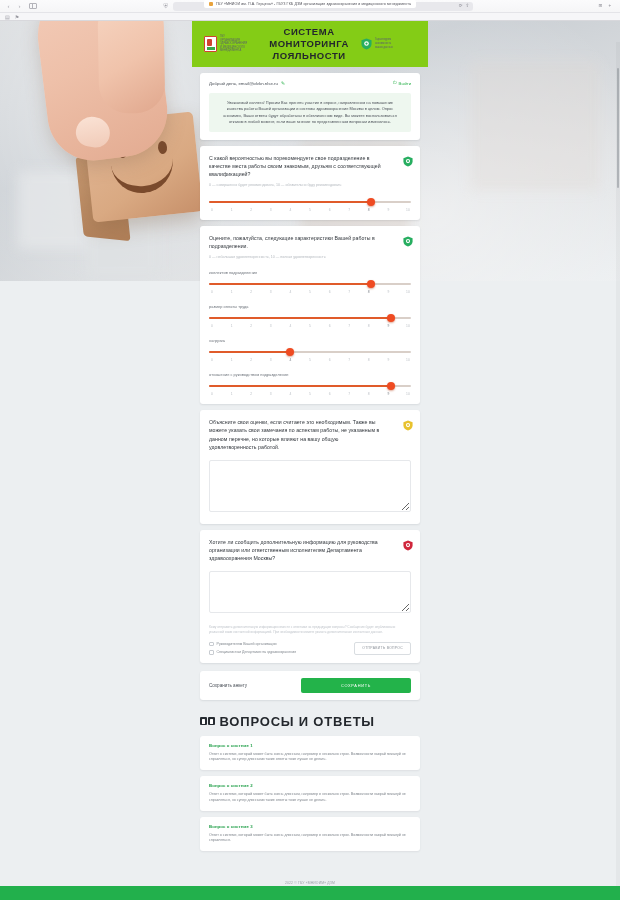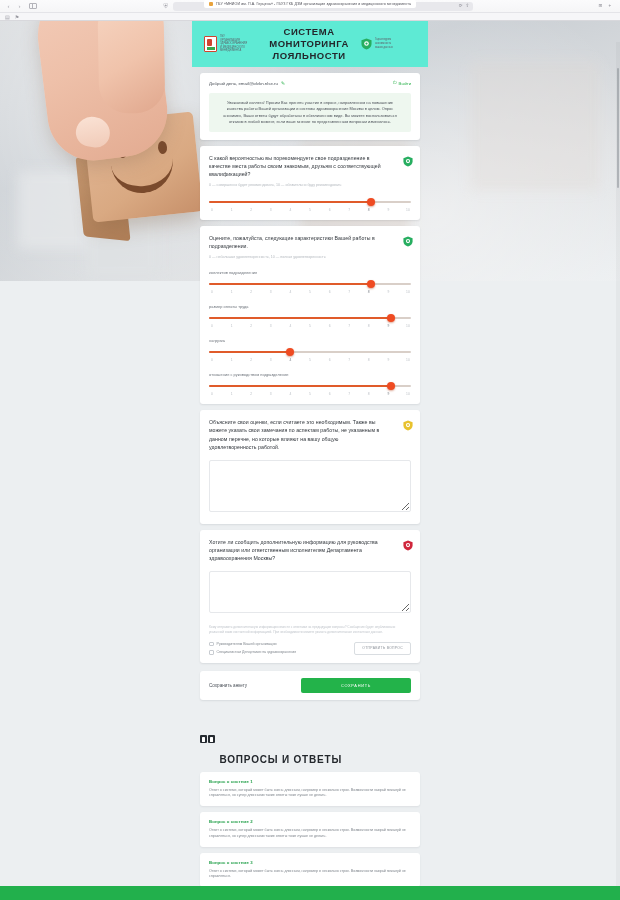--- a/index.html
+++ b/index.html
@@ -120,21 +120,21 @@
   #page-column {
     position: absolute; top: 21px; left: 0; width: 620px; height: 879px;
     overflow: hidden;
   }
   #content {
     position: absolute; left: 192px; top: 0; width: 236px;
   }
 
   
   #site-header {
-    background: #5eead4; height: 46px; display: flex; align-items: center;
+    background: #84cc16; height: 46px; display: flex; align-items: center;
     padding: 0 12px; gap: 12px;
   }
   .logo-wrap { display: flex; align-items: center; gap: 3px; width: 56px; }
   .logo-mark {
     width: 13px; height: 16px; border: 1.4px solid #d0442f; border-radius: 1px;
     position: relative; background: #fff; flex: 0 0 auto;
   }
   .logo-mark::before {
     content: ""; position: absolute; left: 2px; top: 2px; width: 5px; height: 7px;
     background: #d0442f; border-radius: 1px;
@@ -255,21 +255,21 @@
   }
   .faq-icon i {
     width: 6.5px; height: 8px; background: #262b31; border-radius: 1px;
     display: inline-block; position: relative;
   }
   .faq-icon i::after {
     content: ""; position: absolute; left: 1.5px; top: 1.5px; width: 3px; height: 5px;
     background: #fff; border-radius: .5px;
   }
   .faq-title {
-    font-size: 10px; font-weight: bold; letter-spacing: .8px; color: #23272c; margin-top: 40px;
+    font-size: 13px; font-weight: bold; letter-spacing: .8px; color: #23272c;
   }
   .faq-card {
     background: #fff; border-radius: 3px; padding: 7px 9px; margin-bottom: 6px;
     box-shadow: 0 1px 2px rgba(40,50,60,.08);
   }
   .faq-q {
     font-size: 4.3px; color: #23a04a; font-weight: bold; margin-bottom: 4px; letter-spacing: .1px;
   }
   .faq-a { font-size: 3.6px; line-height: 1.6; color: #7e848b; }
 

